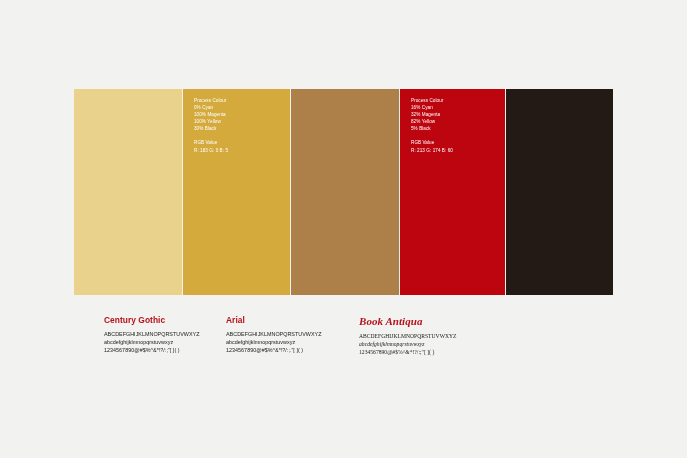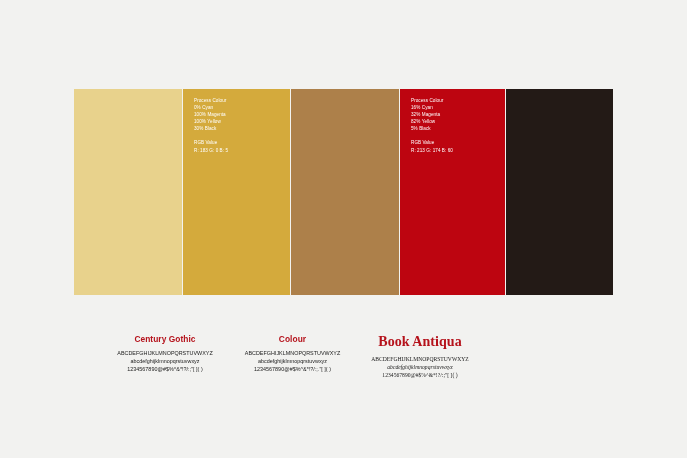--- a/index.html
+++ b/index.html
@@ -42,24 +42,23 @@
     letter-spacing: 0.07px;
     white-space: nowrap;
     font-family: "Liberation Sans", sans-serif;
   }
   .spec-gap { height: 7px; }
 
   
   #font-row {
     position: absolute;
     left: 104px;
-    top: 334px;
+    top: 315px;
     width: 500px;
     display: flex;
-    text-align: center;
   }
   .font-col {
     position: relative;
   }
   .font-col.c0 { width: 122px; }
   .font-col.c1 { width: 133px; }
   .font-col.c2 { width: 122px; }
   .font-col.c3 { width: 123px; }
 
   .font-title {
@@ -79,21 +78,22 @@
   }
   .font-col.c2 .font-line {
     font-family: "Liberation Serif", serif;
     font-size: 5.6px;
   }
   .font-col.c2 .font-line.lower {
     font-style: italic;
   }
   .font-col.c2 .font-title {
     font-family: "Liberation Serif", serif;
-    font-size: 14px;
+    font-size: 11px;
+    font-style: italic;
   }
 </style>
 </head>
 <body>
 
 <div id="page">
 
   <div id="swatch-band">
 
     <div class="swatch" style="background: rgb(232, 210, 140); width: 108px;"></div>
@@ -133,21 +133,21 @@
   <div id="font-row">
 
     <div class="font-col c0">
       <div class="font-title" style="color: rgb(181, 18, 27);">Century Gothic</div>
       <div class="font-line upper">ABCDEFGHIJKLMNOPQRSTUVWXYZ</div>
       <div class="font-line lower">abcdefghijklmnopqrstuvwxyz</div>
       <div class="font-line glyphs">1234567890@#$%^&amp;*!?/:;"[ ]( )</div>
     </div>
 
     <div class="font-col c1">
-      <div class="font-title" style="color: rgb(181, 18, 27);">Colour</div>
+      <div class="font-title" style="color: rgb(181, 18, 27);">Arial</div>
       <div class="font-line upper">ABCDEFGHIJKLMNOPQRSTUVWXYZ</div>
       <div class="font-line lower">abcdefghijklmnopqrstuvwxyz</div>
       <div class="font-line glyphs">1234567890@#$%^&amp;*!?/:;."[ ]( )</div>
     </div>
 
     <div class="font-col c2">
       <div class="font-title" style="color: rgb(181, 18, 27);">Book Antiqua</div>
       <div class="font-line upper">ABCDEFGHIJKLMNOPQRSTUVWXYZ</div>
       <div class="font-line lower">abcdefghijklmnopqrstuvwxyz</div>
       <div class="font-line glyphs">1234567890@#$%^&amp;*!?/:;"[ ]( )</div>

